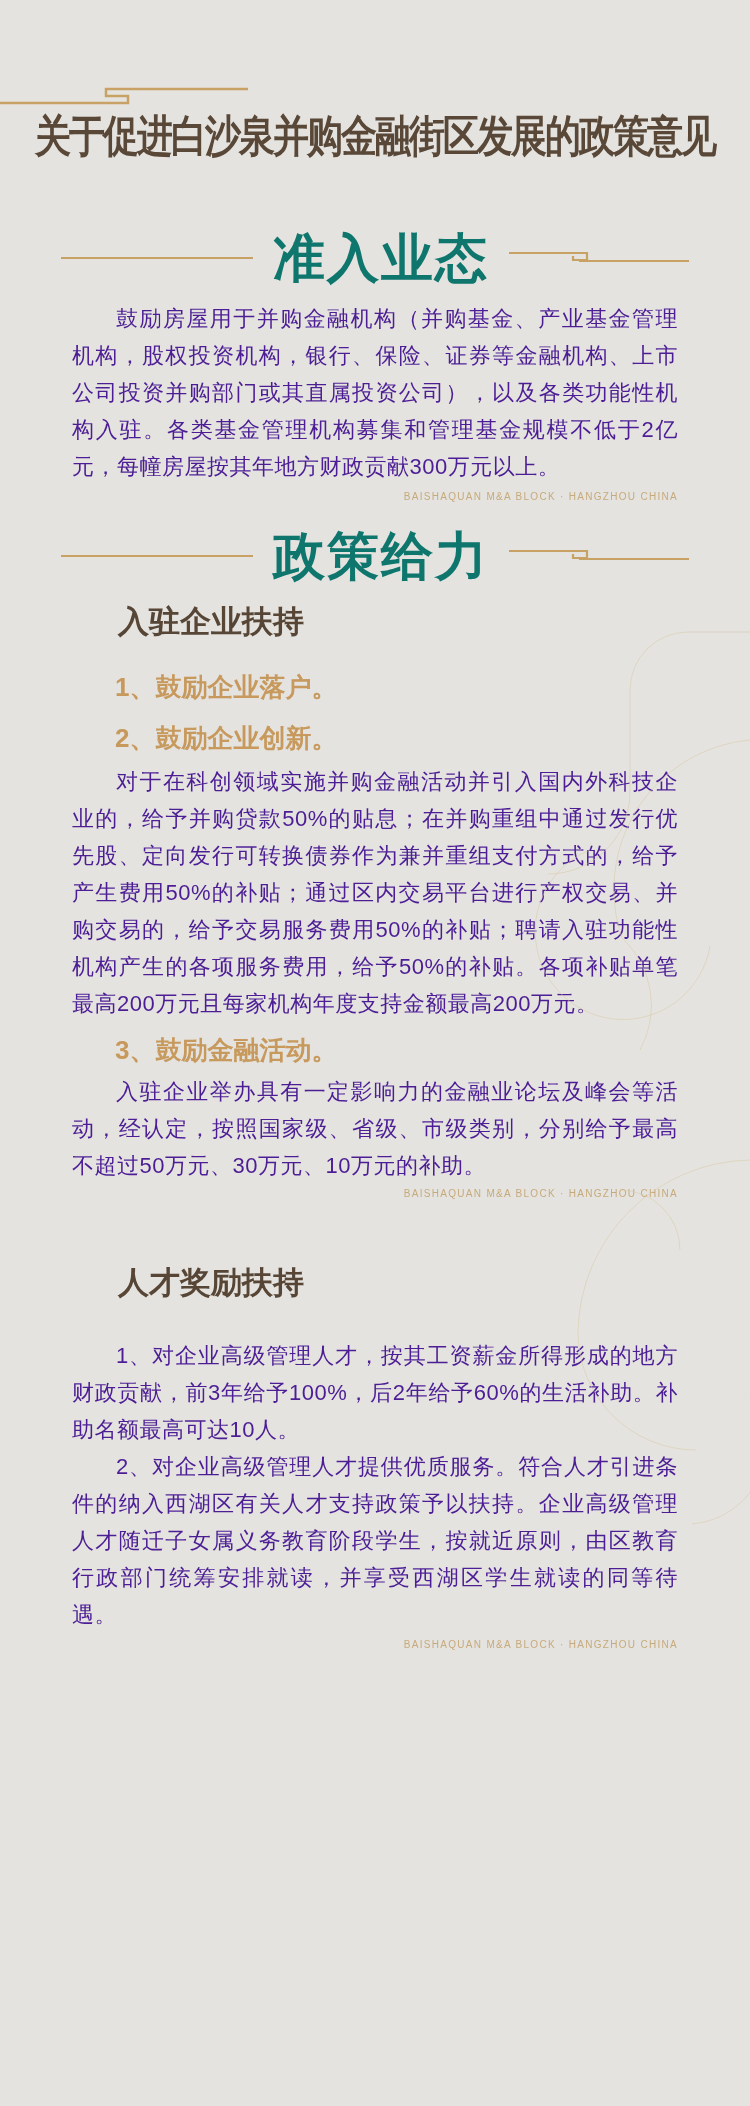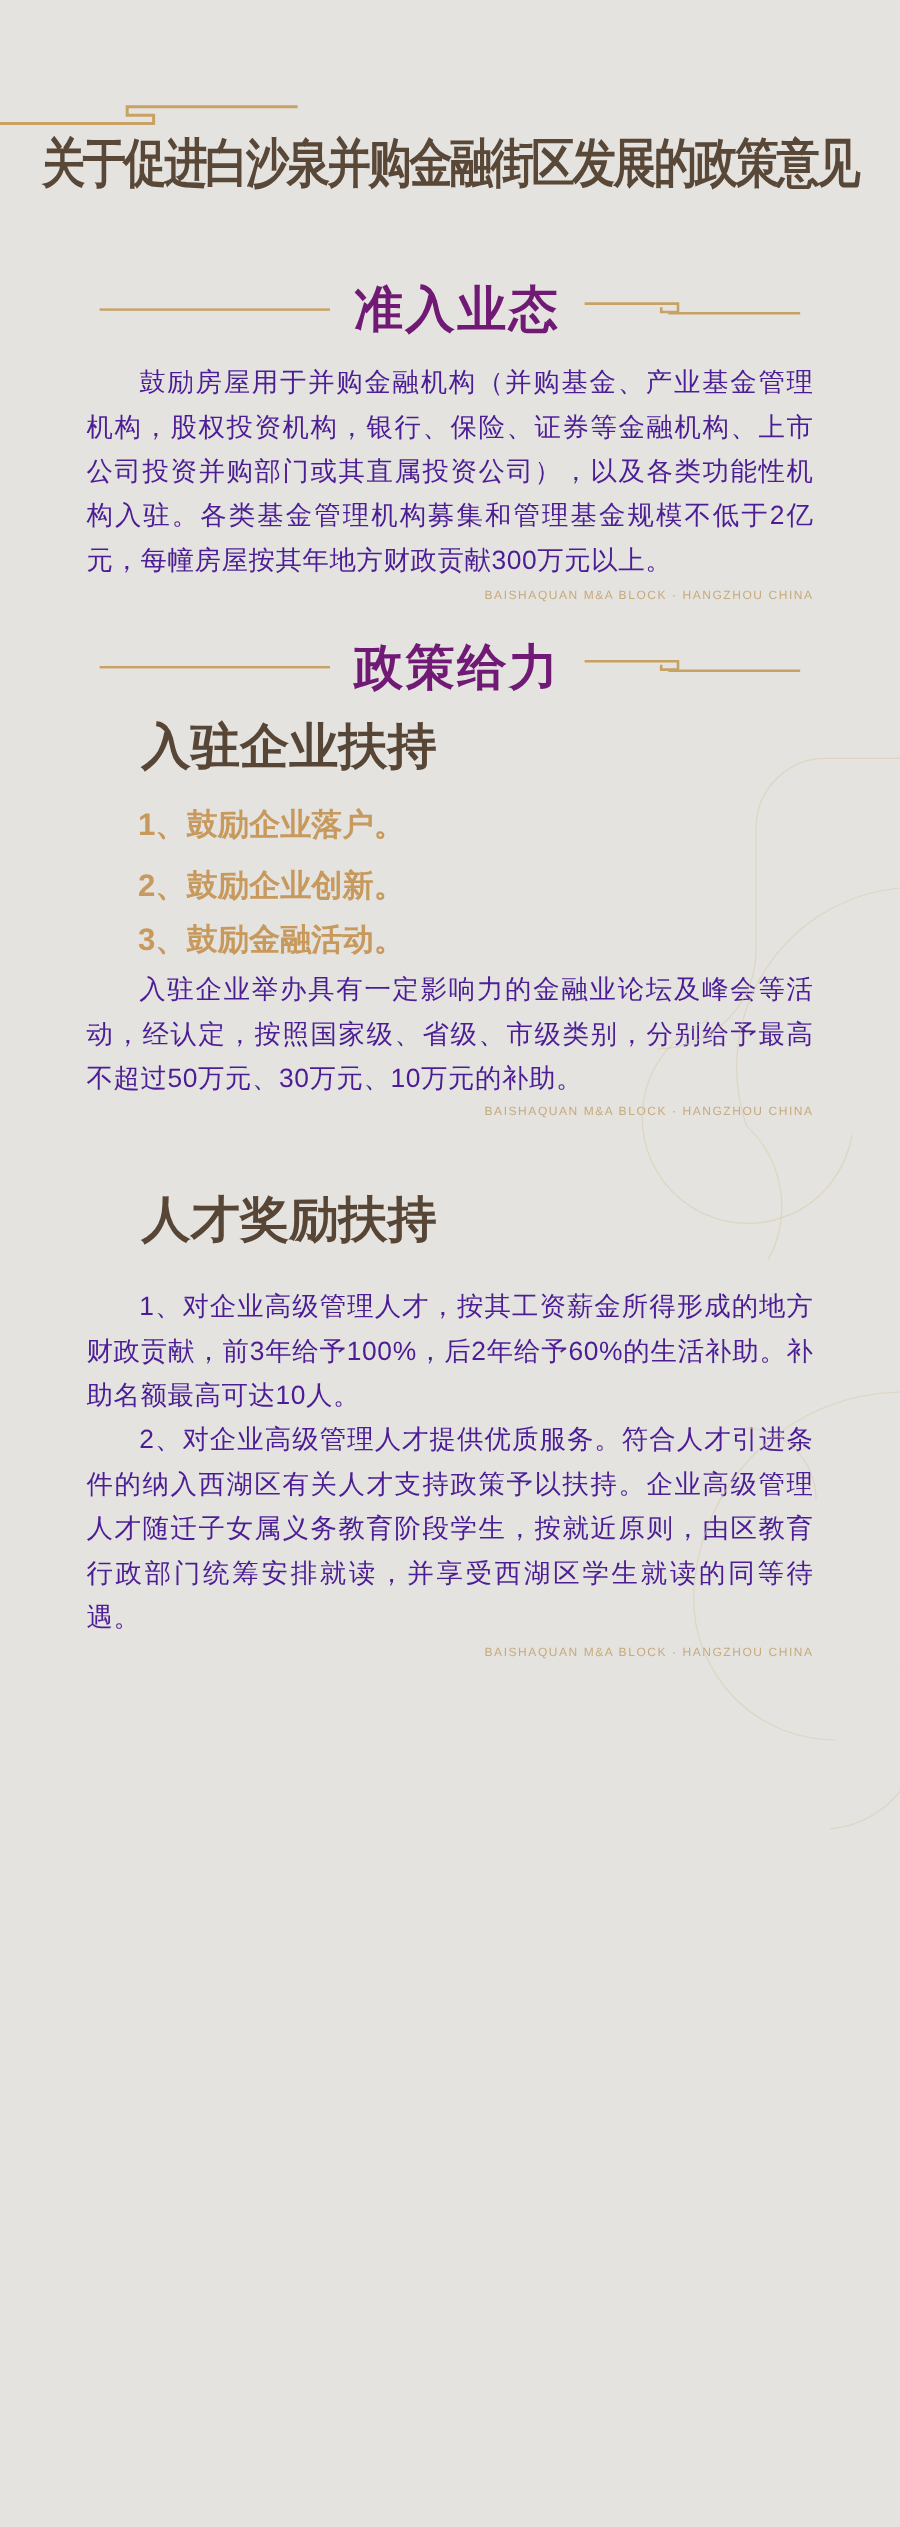--- a/index.html
+++ b/index.html
@@ -44,24 +44,24 @@
     justify-content:center;
     gap:20px;
     height:48px;
   }
   .sec-header.first{margin-top:74px;}
   .sec-header.second{margin-top:28px;}
   .sec-header .rule-left{
     width:192px; height:2px; background:#c8a264; flex:0 0 auto;
   }
   .sec-header .sec-title{
-    font-size:41px;
+    font-size:52px;
     font-weight:bold;
     letter-spacing:2px;
-    color:#701a75;
+    color:#0f766e;
     line-height:48px;
     flex:0 0 auto;
   }
   .sec-header .hook-right{flex:0 0 auto; width:180px; height:22px;}
   
   .content{
     padding:0 72px;
   }
   .body-p{
     margin:0;
@@ -79,21 +79,21 @@
     font-size:10px;
     letter-spacing:1.3px;
     line-height:14px;
     color:#c7aa7b;
   }
   .wm-1{margin-top:5px;}
   .wm-2{margin-top:3px;}
   .wm-3{margin-top:5px;}
   .sub-title{
     margin:0 0 0 46px;
-    font-size:41px;
+    font-size:31px;
     line-height:40px;
     font-weight:bold;
     color:#574536;
   }
   .sub-enterprise{margin-top:22px;}
   .sub-talent{margin-top:62px;}
   .gold-label{
     margin:0 0 0 43px;
     font-size:26px;
     line-height:33px;
@@ -156,20 +156,21 @@
     </svg>
   </div>
 
   <div class="content">
 
     <h3 class="sub-title sub-enterprise">入驻企业扶持</h3>
 
     <h4 class="gold-label gl-1">1、鼓励企业落户。</h4>
 
     <h4 class="gold-label gl-2">2、鼓励企业创新。</h4>
+    <p class="body-p item-p2">对于在科创领域实施并购金融活动并引入国内外科技企业的，给予并购贷款50%的贴息；在并购重组中通过发行优先股、定向发行可转换债券作为兼并重组支付方式的，给予产生费用50%的补贴；通过区内交易平台进行产权交易、并购交易的，给予交易服务费用50%的补贴；聘请入驻功能性机构产生的各项服务费用，给予50%的补贴。各项补贴单笔最高200万元且每家机构年度支持金额最高200万元。</p>
 
     <h4 class="gold-label gl-3">3、鼓励金融活动。</h4>
     <p class="body-p item-p">入驻企业举办具有一定影响力的金融业论坛及峰会等活动，经认定，按照国家级、省级、市级类别，分别给予最高不超过50万元、30万元、10万元的补助。</p>
 
     <p class="watermark wm-2">BAISHAQUAN M&amp;A BLOCK · HANGZHOU CHINA</p>
 
     <h3 class="sub-title sub-talent">人才奖励扶持</h3>
 
     <p class="body-p talent-p1">1、对企业高级管理人才，按其工资薪金所得形成的地方财政贡献，前3年给予100%，后2年给予60%的生活补助。补助名额最高可达10人。</p>
     <p class="body-p">2、对企业高级管理人才提供优质服务。符合人才引进条件的纳入西湖区有关人才支持政策予以扶持。企业高级管理人才随迁子女属义务教育阶段学生，按就近原则，由区教育行政部门统筹安排就读，并享受西湖区学生就读的同等待遇。</p>

